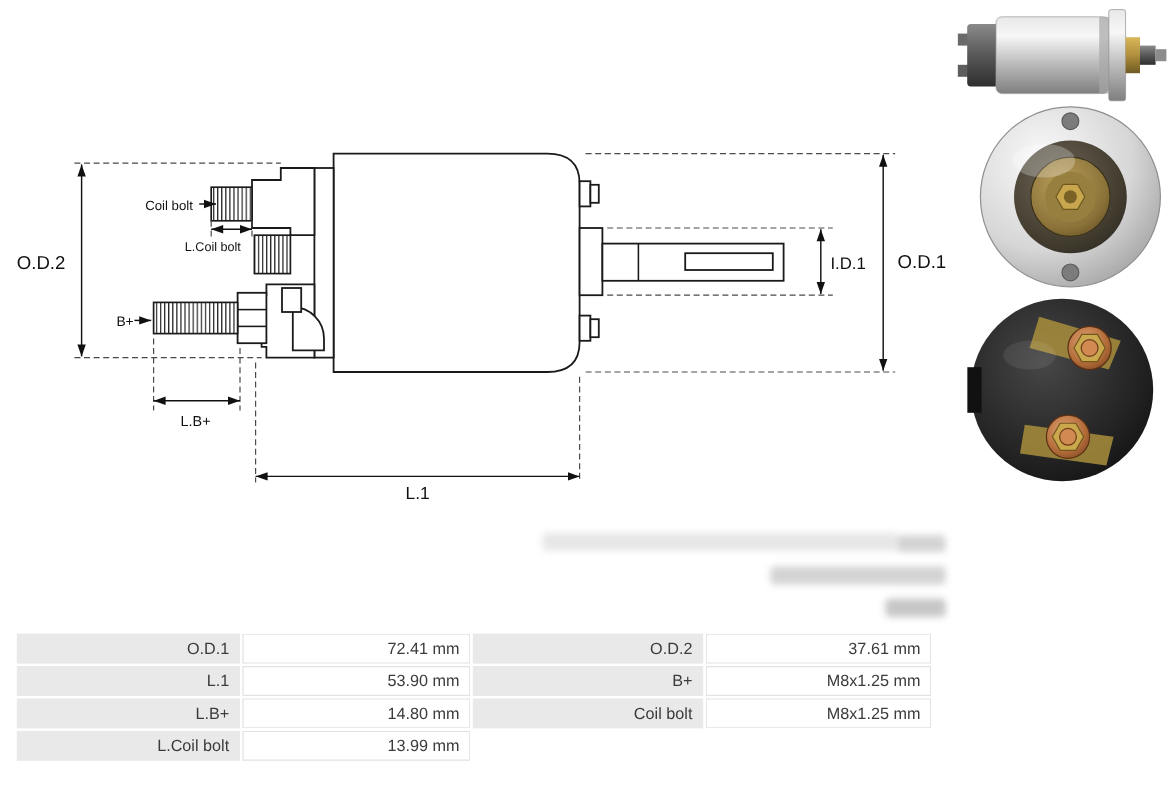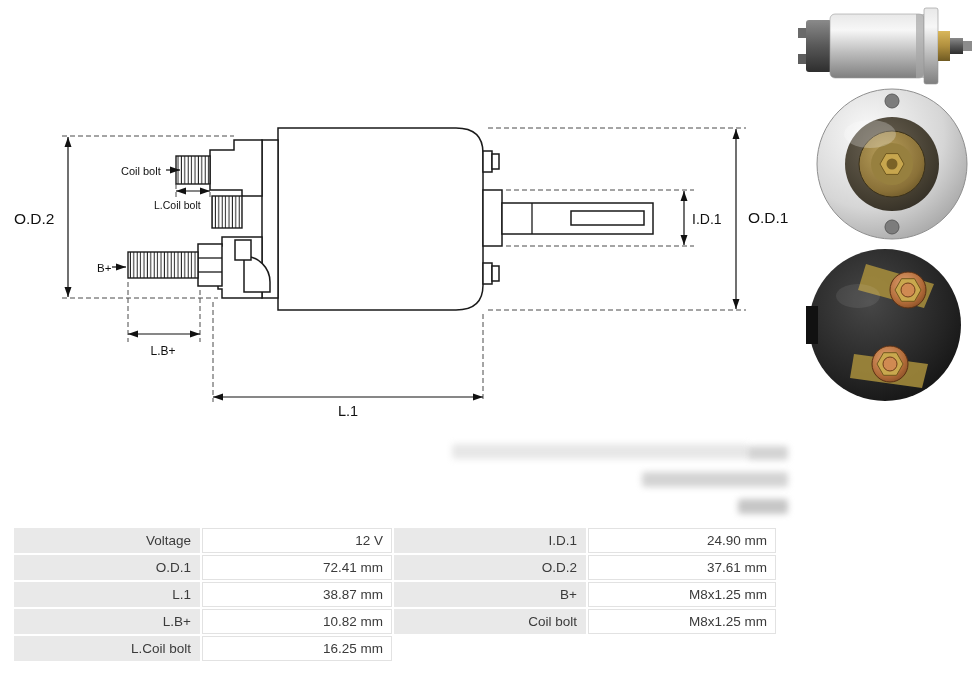--- a/index.html
+++ b/index.html
@@ -235,45 +235,39 @@
 
   <table class="spec-table">
     <colgroup>
       <col style="width:186px">
         <col style="width:190px">
       <col style="width:192px">
         <col style="width:188px">
     </colgroup>
     <tbody>
       <tr>
-        <td class="cl">Voltage</td>
-        <td class="cv">12 V</td>
-        <td class="cl">I.D.1</td>
-        <td class="cv">24.90 mm</td>
-      </tr>
-      <tr>
         <td class="cl">O.D.1</td>
         <td class="cv">72.41 mm</td>
         <td class="cl">O.D.2</td>
         <td class="cv">37.61 mm</td>
       </tr>
       <tr>
         <td class="cl">L.1</td>
-        <td class="cv">38.87 mm</td>
+        <td class="cv">53.90 mm</td>
         <td class="cl">B+</td>
         <td class="cv">M8x1.25 mm</td>
       </tr>
       <tr>
         <td class="cl">L.B+</td>
-        <td class="cv">10.82 mm</td>
+        <td class="cv">14.80 mm</td>
         <td class="cl">Coil bolt</td>
         <td class="cv">M8x1.25 mm</td>
       </tr>
       <tr>
         <td class="cl">L.Coil bolt</td>
-        <td class="cv">16.25 mm</td>
+        <td class="cv">13.99 mm</td>
         <td class="ce"></td>
         <td class="ce"></td>
       </tr>
     </tbody>
   </table>
 
 </div>
 
 </body></html>

